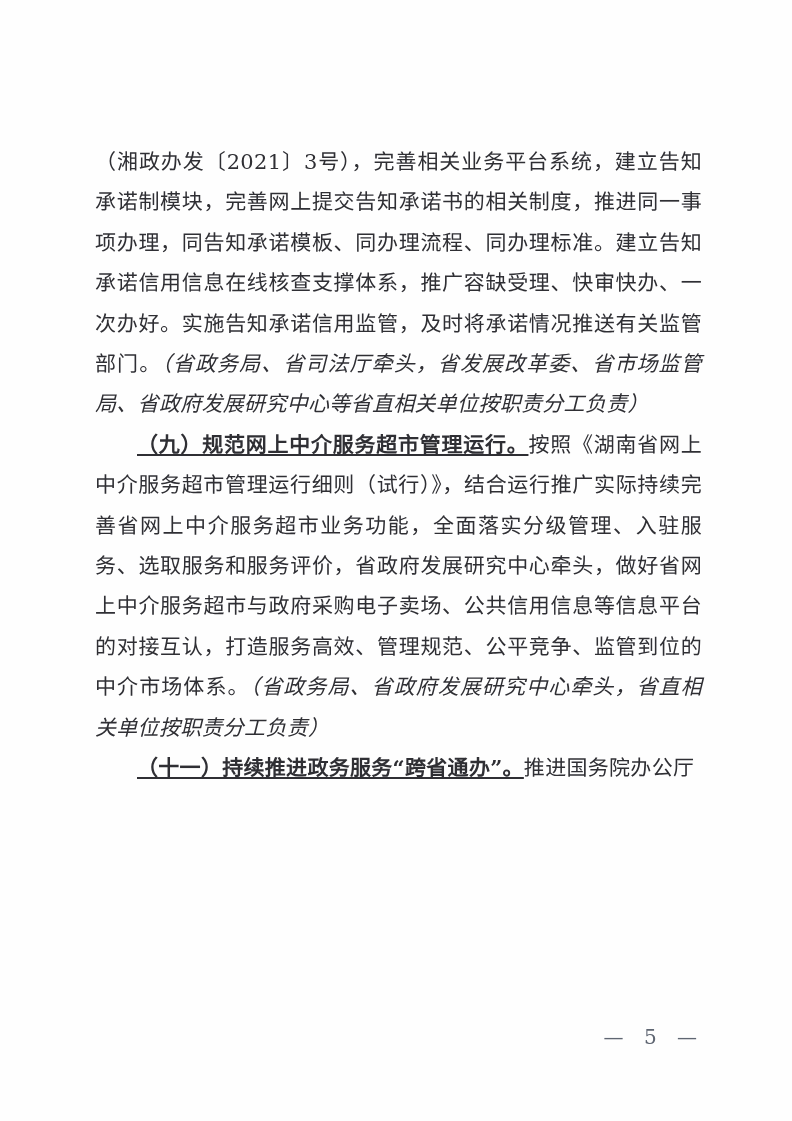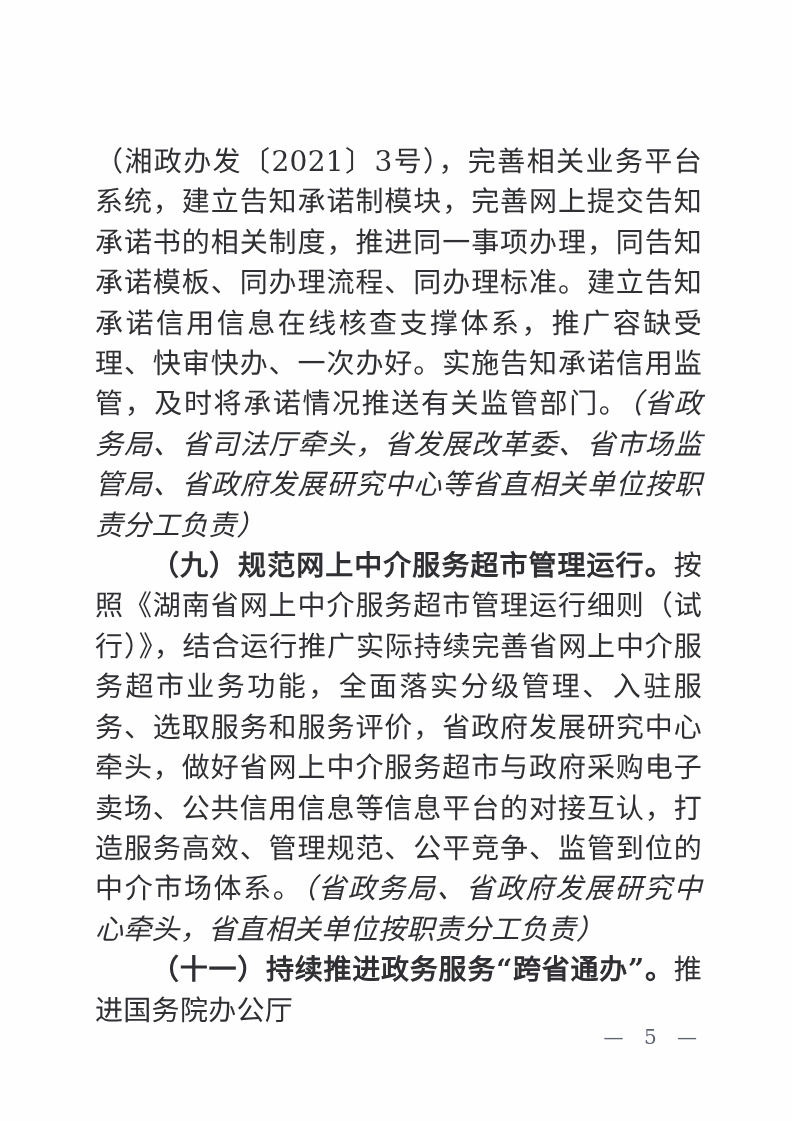--- a/index.html
+++ b/index.html
@@ -17,33 +17,34 @@
   }
   .content {
     position: absolute;
     left: 95px;
     top: 142px;
     width: 607px;
   }
   .para {
     margin: 0;
     padding: 0;
-    font-size: 28px;
+    font-size: 21px;
     line-height: 40.4px;
     letter-spacing: 0.3px;
     color: #2f2f34;
     text-align: justify;
     text-justify: inter-ideograph;
   }
   .para.indent {
     text-indent: 2em;
   }
   .head-seg {
     font-weight: 600;
     font-style: normal;
+    text-decoration: underline;
   }
   .body-seg {
     font-weight: normal;
   }
   .note-seg {
     font-style: italic; 
   }
   .page-number {
     position: absolute;
     right: 88px;

